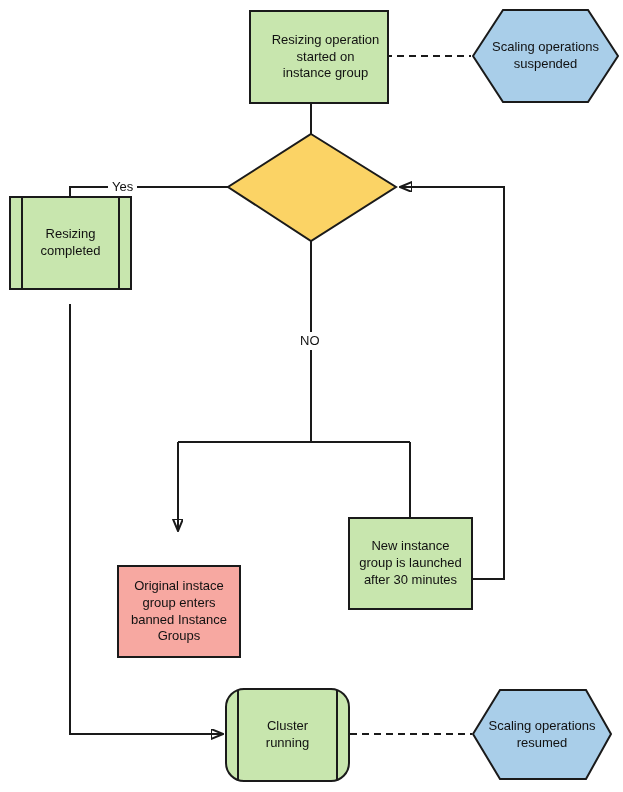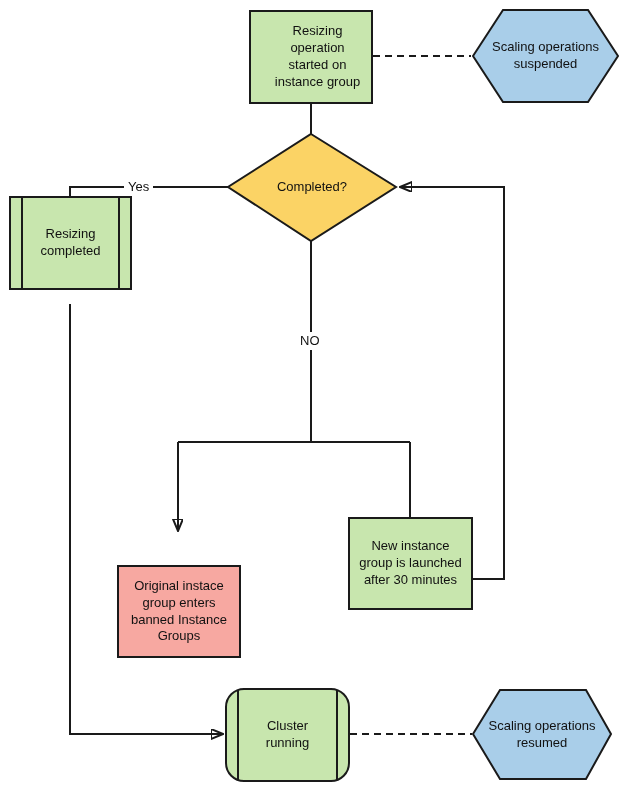--- a/index.html
+++ b/index.html
@@ -55,21 +55,21 @@
     <path d="M410 442 V530" marker-end="url(#arrow)"></path>
     <path d="M473 579 H504 V187 H401" marker-end="url(#arrow)"></path>
     <path class="dashed" d="M350 734 H472"></path>
 
     <polygon points="311,134 396,187 311,241 228,187" fill="#FBD365"></polygon>
 
     <polygon points="473,56 503,10 588,10 618,56 588,102 503,102" fill="#A9CEE9"></polygon>
     <polygon points="473,734 500,690 586,690 611,734 586,779 500,779" fill="#A9CEE9"></polygon>
   </svg>
 
-  <div class="node green" style="left:249px; top:10px; width:124px; height:94px;padding-left:13px;">
+  <div class="node green" style="left:249px; top:10px; width:140px; height:94px;padding-left:13px;">
     <span>Resizing operation
 started on
 instance group</span>
   </div>
 
   <div class="node green" style="left:9px; top:196px; width:123px; height:94px;">
     <div class="predef-line" style="left:10px;"></div>
     <div class="predef-line" style="right:10px;"></div>
     <span>Resizing
 completed</span>
@@ -88,25 +88,24 @@
 after 30 minutes</span>
   </div>
 
   <div class="node green" style="left:225px; top:688px; width:125px; height:94px;border-radius:19px;">
     <div class="predef-line" style="left:10px;"></div>
     <div class="predef-line" style="right:10px;"></div>
     <span>Cluster
 running</span>
   </div>
 
-  <div class="shape-label" style="left:228px; top:134px; width:168px; height:107px;">Completed?</div>
 
   <div class="shape-label" style="left:473px; top:10px; width:145px; height:92px;">Scaling operations
 suspended</div>
 
   <div class="shape-label" style="left:473px; top:690px; width:138px; height:89px;">Scaling operations
 resumed</div>
 
-  <div class="edge-label" style="left:124px; top:178px;text-align:center;">Yes</div>
+  <div class="edge-label" style="left:108px; top:178px;text-align:center;">Yes</div>
 
   <div class="edge-label" style="left:296px; top:332px;text-align:right;">NO</div>
 
 </div>
 
 </body></html>

